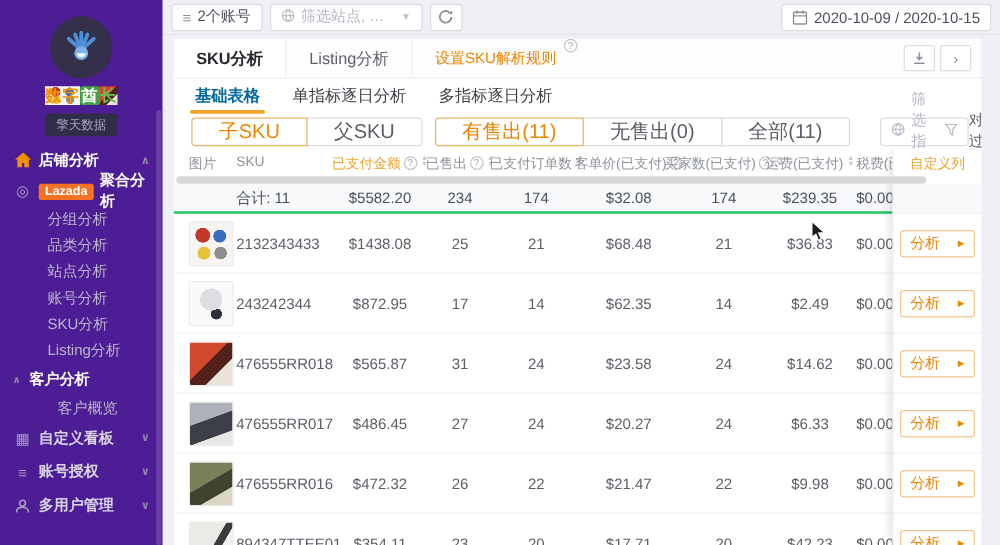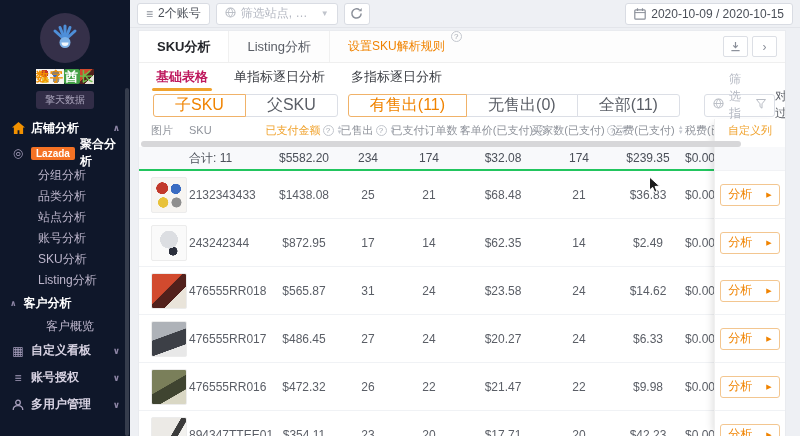--- a/index.html
+++ b/index.html
@@ -1,20 +1,20 @@
 <!DOCTYPE html>
 <html><head>
 <meta charset="utf-8">
 <style>
 *{margin:0;padding:0;box-sizing:border-box}
 html,body{width:800px;height:436px;overflow:hidden}
 body{position:relative;background:#eef0f4;font-family:"Liberation Sans","DejaVu Sans",sans-serif;-webkit-font-smoothing:antialiased}
 
 
-.sb{position:absolute;left:0;top:0;width:130px;height:436px;background:#0f172a;color:#c7c1d6;overflow:hidden;z-index:3}
+.sb{position:absolute;left:0;top:0;width:130px;height:436px;background:#4c1d95;color:#c7c1d6;overflow:hidden;z-index:3}
 .sb-scrollbar{position:absolute;right:1px;top:88px;bottom:0;width:4px;background:rgba(255,255,255,.16);border-radius:2px}
 .logo-wrap{width:50px;height:50px;border-radius:50%;background:#353049;margin:13px auto 0;display:flex;align-items:center;justify-content:center}
 .brand{text-align:center;font-size:13px;font-weight:bold;margin-top:5px;letter-spacing:1px}
 .brand .p1{color:#f29100}
 .brand .p2{background:#43a047;color:#fff;padding:0 1px;border-radius:2px}
 .brand .p3{color:#6abf4b}
 .badge-sub{display:block;width:fit-content;margin:5px auto 0;background:#322d47;color:#aaa4bb;font-size:10px;padding:2px 9px;border-radius:3px}
 .menu{margin-top:6px;font-size:12px}
 .mrow{display:flex;align-items:center;padding:0 10px}
 .mgroup{height:26px;color:#fff;font-weight:bold}
@@ -41,21 +41,21 @@
 .card{position:absolute;left:138px;top:30px;width:648px;height:406px;background:#fff;border:1px solid #e9ebef;border-bottom:none;overflow:hidden;z-index:1}
 .tabhdr{height:32px;display:flex;align-items:stretch;background:#fdfdfd;border-bottom:1px solid #efefef;position:relative}
 .tab{padding:0 18px;line-height:31px;font-size:13px;border-right:1px solid #f0f0f0;color:#5a5e66;cursor:pointer;white-space:nowrap}
 .tab.active{color:#24262b;font-weight:bold;background:#fff}
 .tab.rule{border-right:none;color:#f08300;font-size:12px;display:flex;align-items:flex-start;gap:4px}
 .hbtns{position:absolute;right:8px;top:5px;display:flex;gap:4px}
 .hbtn{width:25px;height:21px;border:1px solid #dcdfe5;border-radius:2px;background:#fff;display:flex;align-items:center;justify-content:center;color:#8a8f99;font-size:12px}
 
 .subtabs{height:28px;display:flex;gap:26px;padding:0 17px;align-items:center}
 .stab{font-size:13px;color:#3c3f45;position:relative;height:100%;display:flex;align-items:center;cursor:pointer;white-space:nowrap}
-.stab.active{color:#be185d;font-weight:bold}
+.stab.active{color:#0369a1;font-weight:bold}
 .stab.active:after{content:"";position:absolute;left:-4px;right:-4px;bottom:0;height:3px;background:#f0a22c;border-radius:2px}
 
 .filters{height:28px;display:flex;align-items:center;padding:0 14px}
 .btng{display:flex}
 .btng + .btng{margin-left:10px}
 .fbtn{height:23px;padding:0 21px;font-size:16px;color:#5a5e66;background:#fff;border:1px solid #dcdfe6;display:flex;align-items:center;cursor:pointer;white-space:nowrap}
 .fbtn:first-child{border-radius:3px 0 0 3px}
 .fbtn:last-child{border-radius:0 3px 3px 0}
 .fbtn + .fbtn{margin-left:-1px}
 .fbtn.active{color:#f08300;border-color:#f0b269;position:relative;z-index:2}

